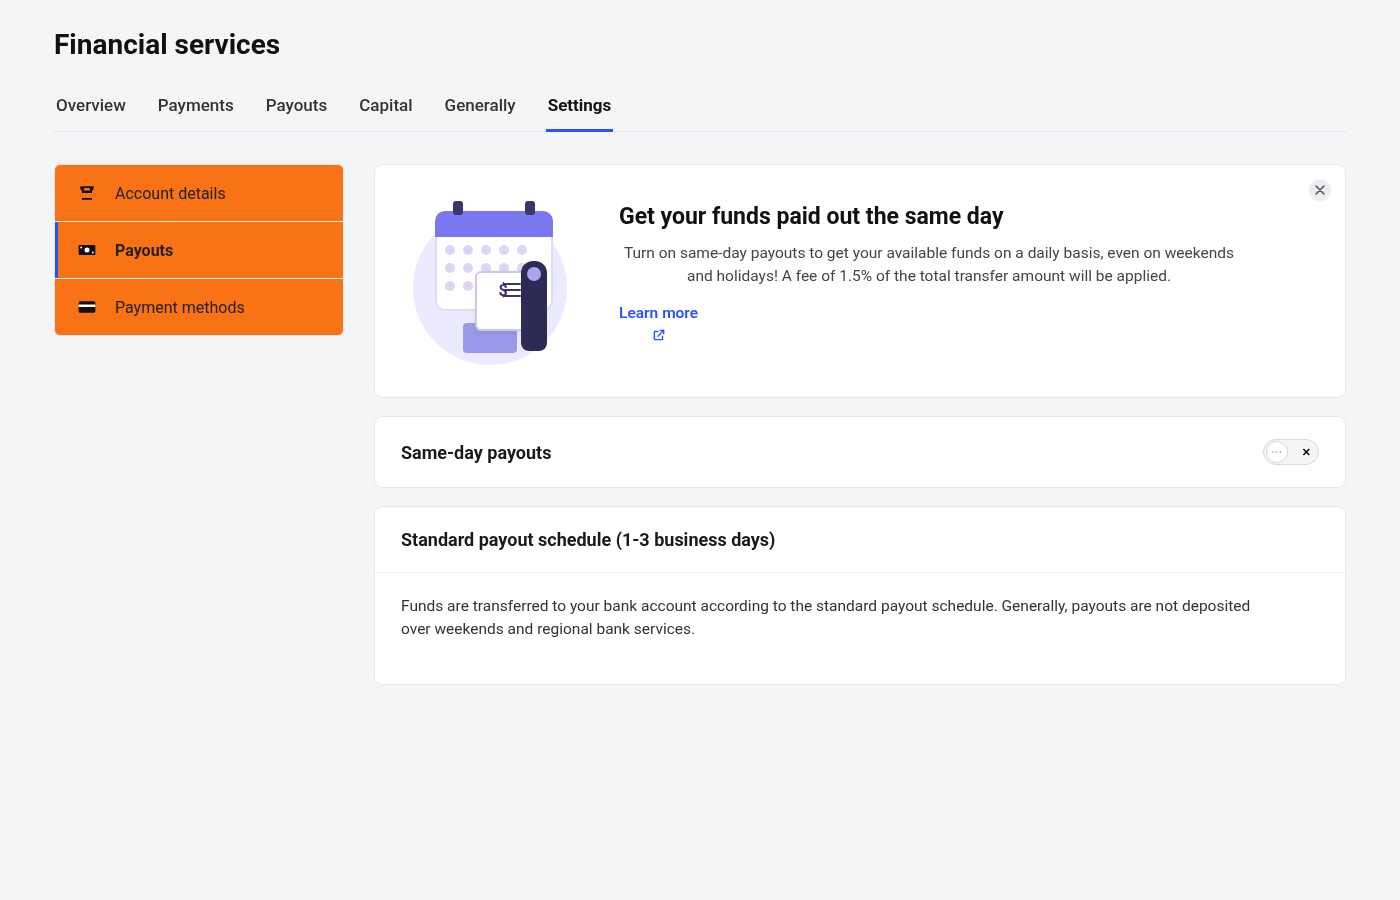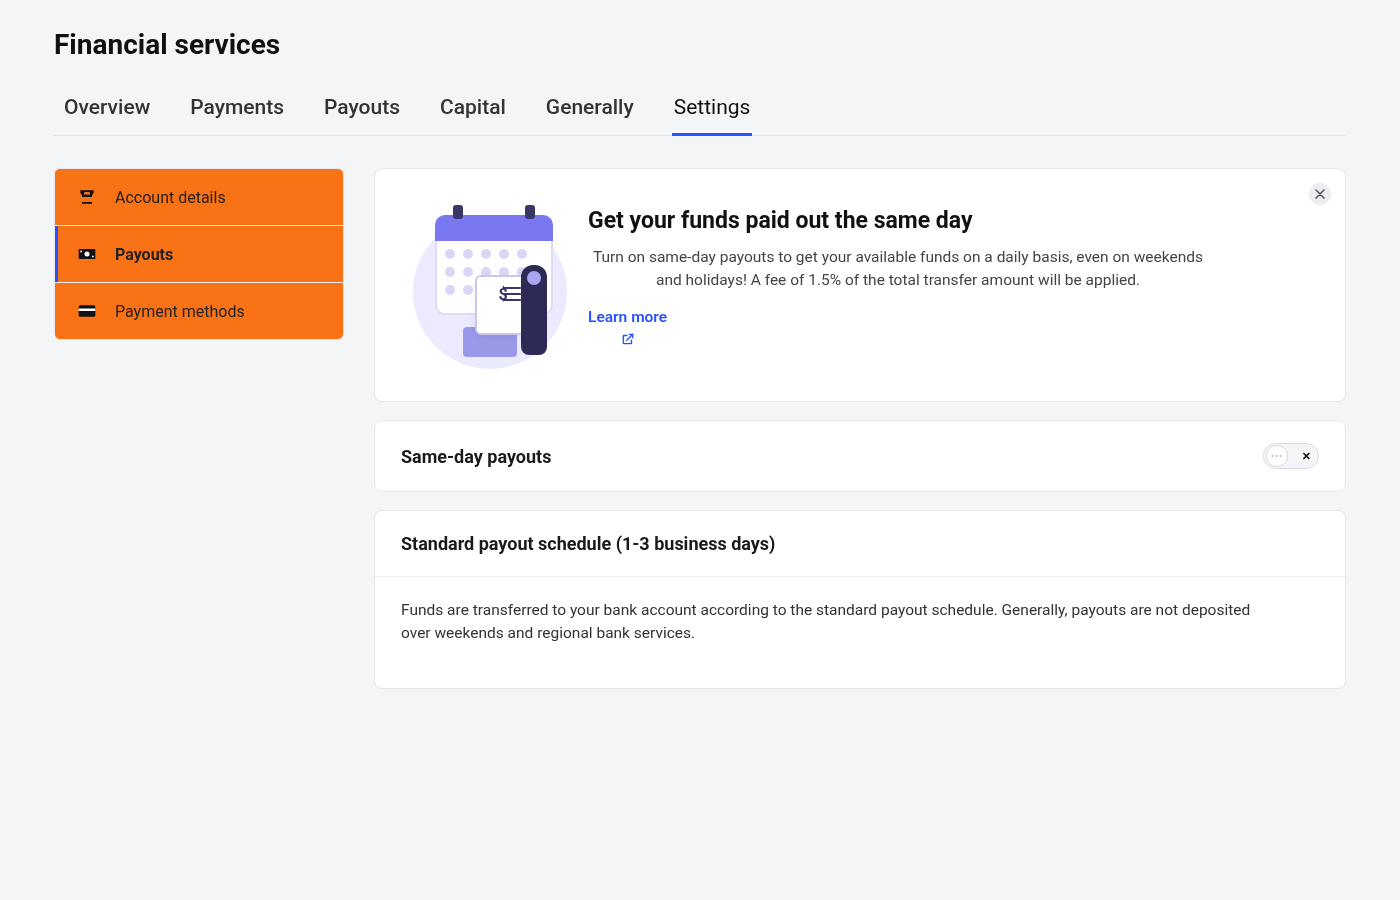--- a/index.html
+++ b/index.html
@@ -21,30 +21,29 @@
     color: #111;
   }
   .tabs {
     display: flex;
     gap: 28px;
     border-bottom: 1px solid #e1e4e8;
     margin-bottom: 32px;
   }
   .tab {
     padding: 10px 2px 14px 2px;
-    font-size: 21px;
+    font-size: 17px;
     font-weight: 500;
     color: #333;
     cursor: pointer;
     border-bottom: 3px solid transparent;
     margin-bottom: -1px;
-    margin-left: 8px;
   }
   .tab.active {
-    font-weight: 400;
+    font-weight: 700;
     color: #111;
     border-bottom-color: #2952ff;
   }
   .content {
     display: flex;
     gap: 30px;
     align-items: flex-start;
   }
   
   .sidebar {
@@ -94,21 +93,21 @@
   }
   .card {
     background: #fff;
     border: 1px solid #e6e8eb;
     border-radius: 8px;
   }
   
   .promo {
     display: flex;
     padding: 28px 30px 34px 30px;
-    gap: 13px;
+    gap: 44px;
     position: relative;
   }
   .promo-close {
     position: absolute;
     top: 14px;
     right: 14px;
     width: 22px;
     height: 22px;
     border-radius: 50%;
     background: #ebedf0;

